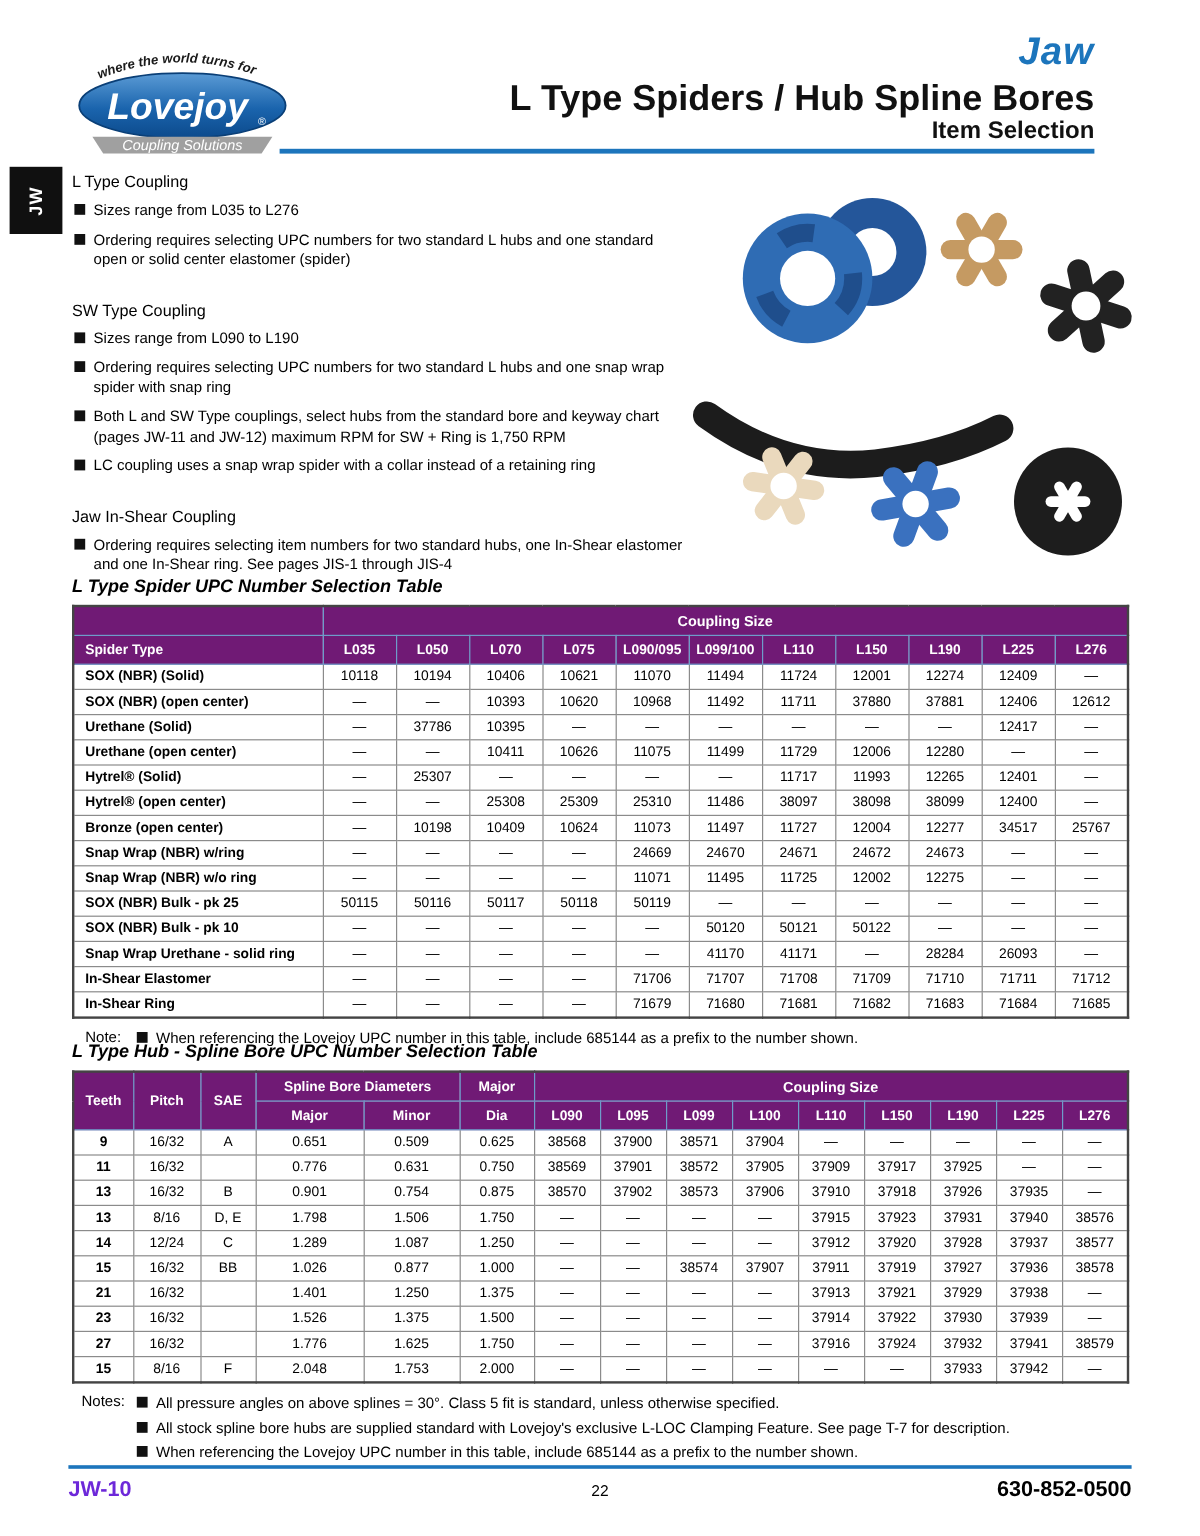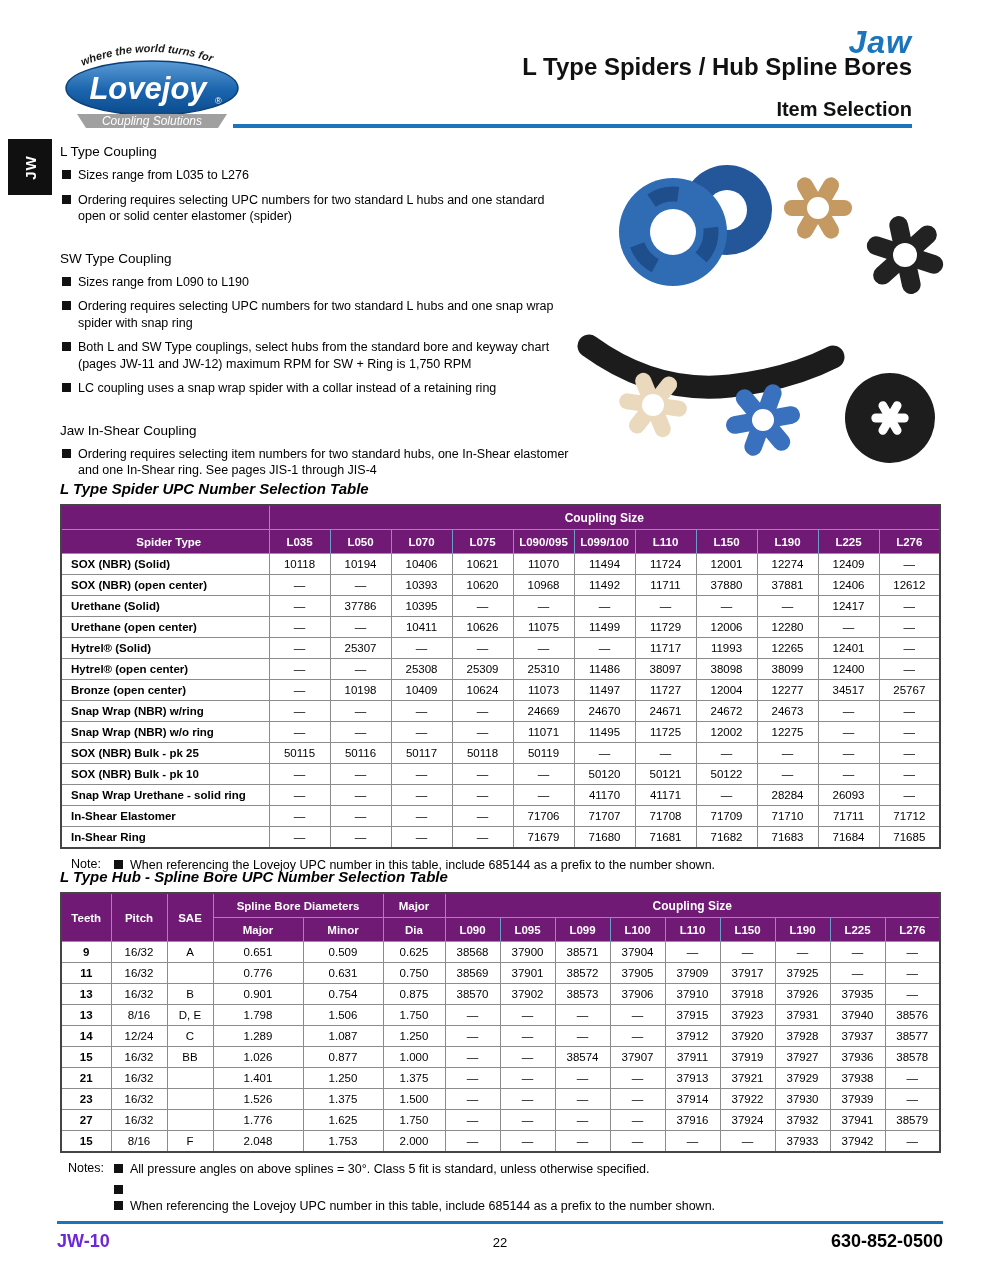--- a/index.html
+++ b/index.html
@@ -2,21 +2,21 @@
 <html><head>
 <meta charset="utf-8">
 <style>
   html,body{margin:0;padding:0;}
   body{width:1000px;height:1280px;background:#ffffff;font-family:"Liberation Sans",sans-serif;}
   .page{position:relative;width:1000px;height:1280px;background:#ffffff;overflow:hidden;--accent:#1C75BC;}
 
   
   .logo{position:absolute;left:55px;top:26px;}
   .jaw-word{position:absolute;top:24px;right:88px;font-size:32px;font-weight:bold;font-style:italic;color:var(--accent);letter-spacing:1px;}
-  .h-title{position:absolute;top:53px;right:88px;font-size:24px;font-weight:bold;color:#111;}
+  .h-title{position:absolute;top:66px;right:88px;font-size:30px;font-weight:bold;color:#111;}
   .h-sub{position:absolute;top:98px;right:88px;font-size:20px;font-weight:bold;color:#111;}
   .h-rule{position:absolute;top:124px;left:233px;right:88px;height:4px;background:var(--accent);}
 
   
   .side-tab{position:absolute;left:8px;top:139px;width:44px;height:56px;background:#101010;display:flex;align-items:center;justify-content:center;}
   .side-tab .vtext{color:#ffffff;font-weight:bold;font-size:15px;transform:rotate(-90deg);letter-spacing:1px;}
 
   
   .sections{position:absolute;left:60px;top:144px;width:515px;}
   .section{margin-bottom:26px;}
@@ -29,21 +29,21 @@
   .photo{position:absolute;left:575px;top:150px;}
 
   
   .block{position:absolute;left:60px;width:912px;}
   .spider-block{top:480px;}
   .spline-block{top:868px;}
   .tbl-title{font-size:15px;font-weight:bold;font-style:italic;color:#000;margin-bottom:7px;}
   table.data{border-collapse:collapse;table-layout:fixed;width:880px;border:2px solid #444;}
   table.data th{background:#701a75;color:#ffffff;font-weight:bold;font-size:11.5px;border:1px solid #6e9cc9;padding:2px 2px;height:19px;text-align:center;}
   table.data th.group{font-size:12px;}
-  table.data th.rowlabel-h{text-align:center;padding-left:9px;}
+  table.data th.rowlabel-h{text-align:left;padding-left:9px;}
   table.data td{border:1px solid #8b8b8b;font-size:11.5px;padding:1px 2px;text-align:center;height:18px;color:#000;background:#ffffff;}
   table.data td.rowlabel{text-align:left;padding-left:9px;font-weight:bold;}
   table.data td.bold{font-weight:bold;}
 
   
   .note-row{display:flex;margin-top:8px;text-align:center;}
   .note-label{width:52px;flex:0 0 auto;font-size:12.5px;color:#000;padding-top:0;}
   .notes-items{flex:1;}
   .notes-items .bullet{margin-bottom:4px;}
   .notes-items .btext{font-size:12.5px;}
@@ -639,20 +639,21 @@
     </table>
     <div class="note-row">
       <span class="note-label">Notes:</span>
       <div class="notes-items">
           <div class="bullet">
             <span class="sq"></span>
             <span class="btext">All pressure angles on above splines = 30°. Class 5 fit is standard, unless otherwise specified.</span>
           </div>
           <div class="bullet">
             <span class="sq"></span>
+            <span class="btext">All stock spline bore hubs are supplied standard with Lovejoy's exclusive L-LOC Clamping Feature. See page T-7 for description.</span>
           </div>
           <div class="bullet">
             <span class="sq"></span>
             <span class="btext">When referencing the Lovejoy UPC number in this table, include 685144 as a prefix to the number shown.</span>
           </div>
         </div>
     </div>
   </div>
 
   <div class="footer-rule"></div>

